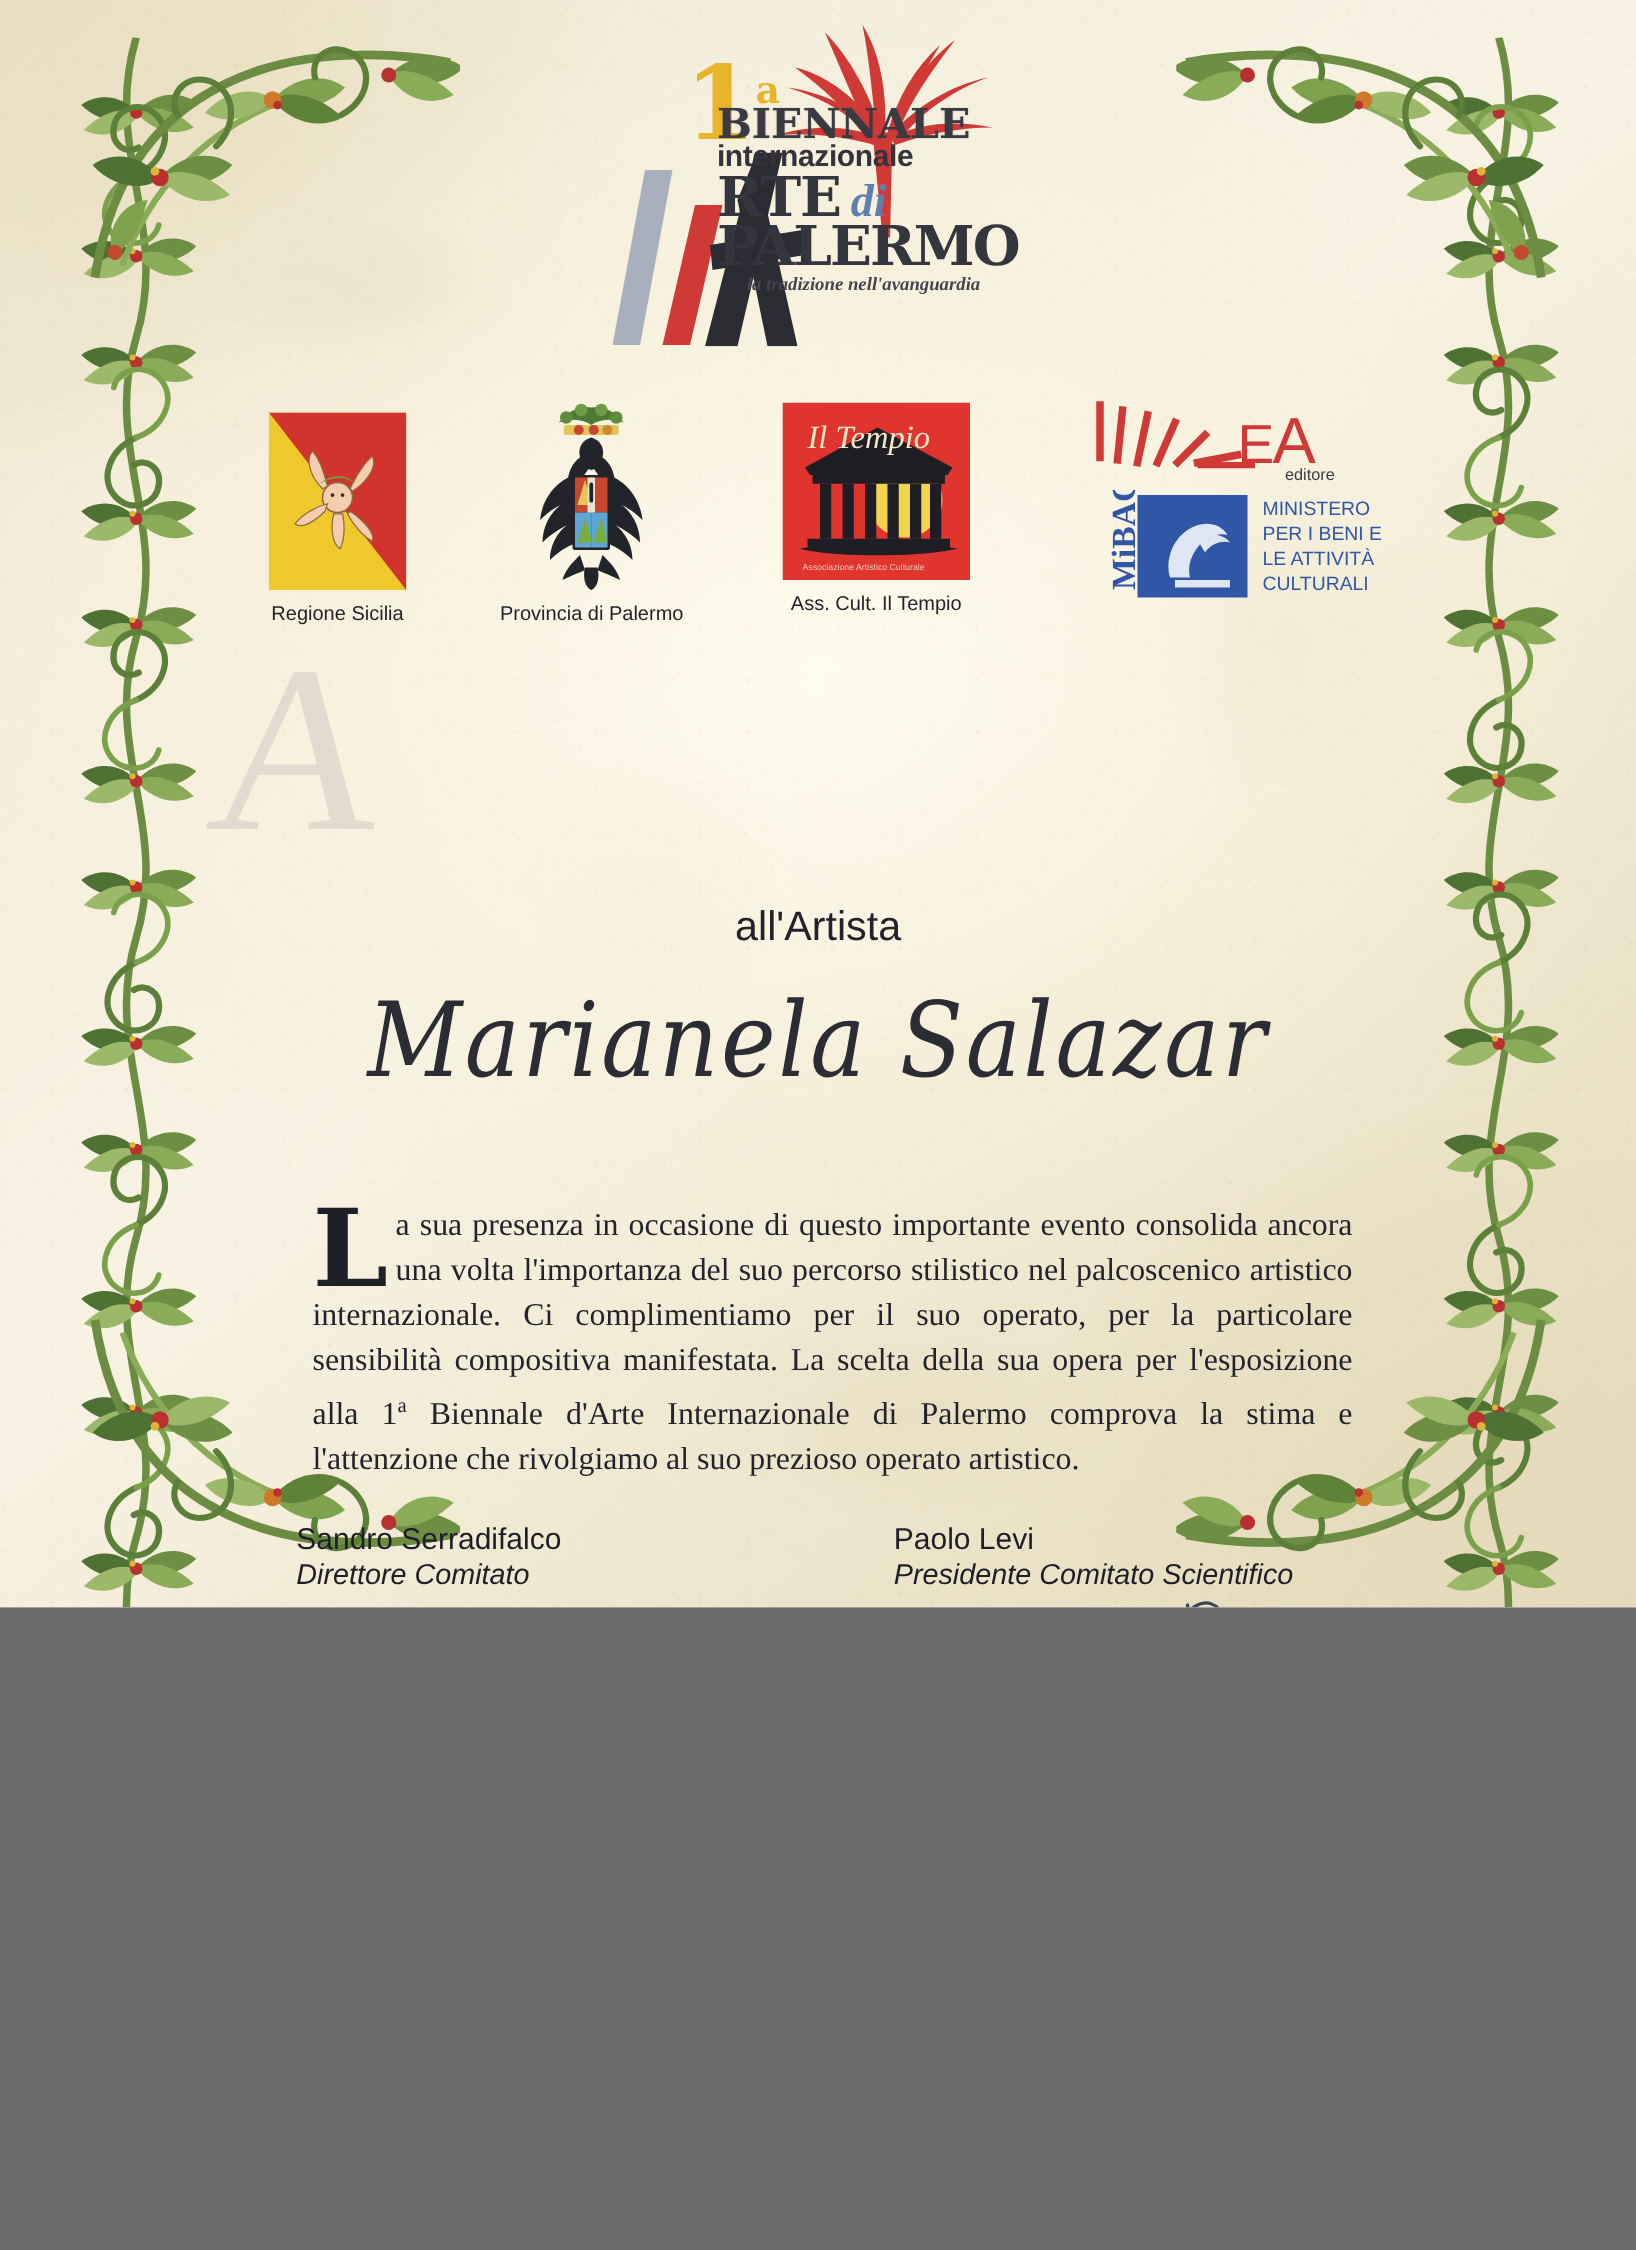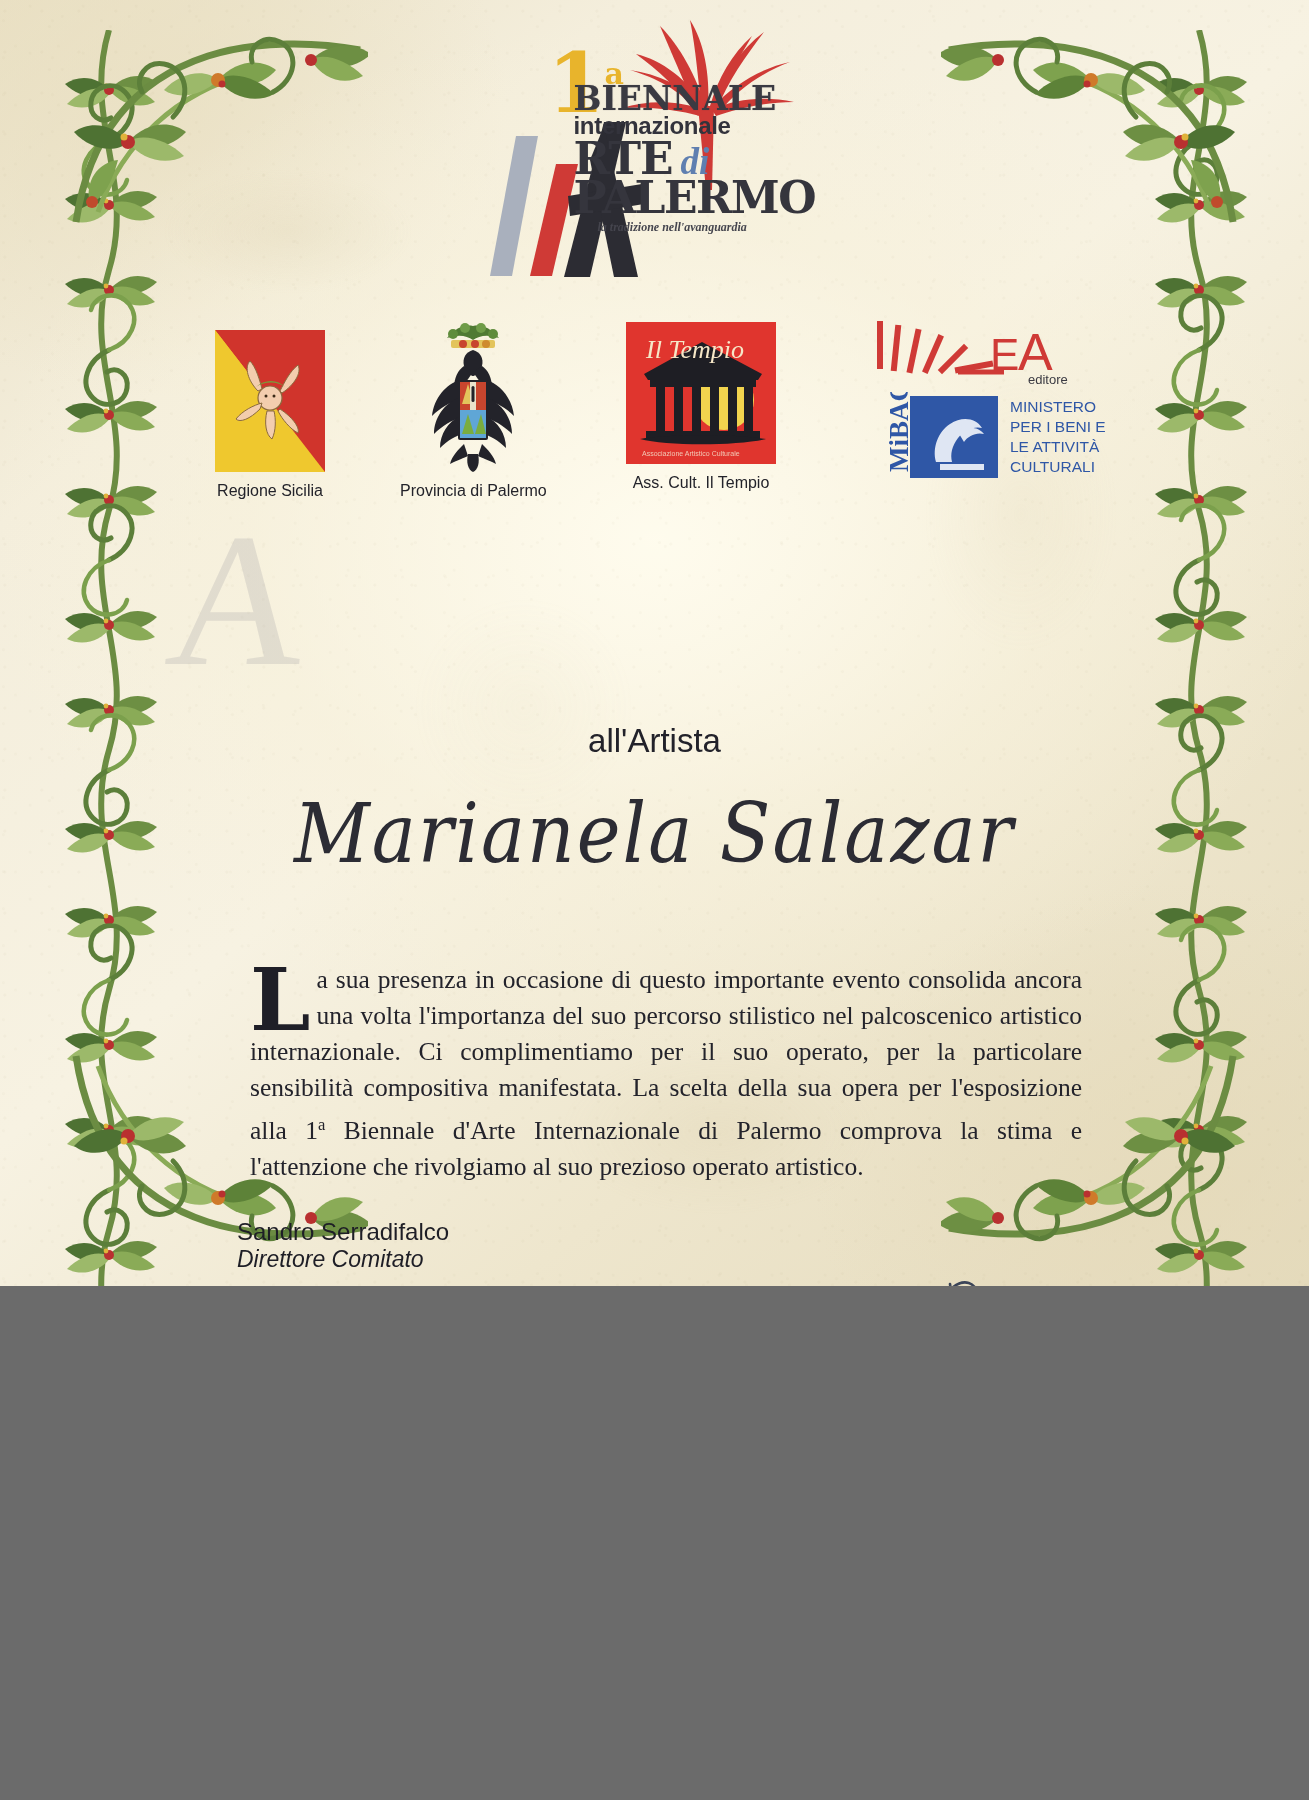--- a/index.html
+++ b/index.html
@@ -119,21 +119,21 @@
     font-weight: 700;
     font-size: 44px;
     color: #35353d;
     letter-spacing: -1.5px;
     margin-top: -2px;
   }
   .l-tagline {
     font-family: "Liberation Serif", serif;
     font-weight: 700;
     font-style: italic;
-    font-size: 12px;
+    font-size: 15px;
     color: #45454e;
     margin-top: 4px;
     margin-left: 24px;
   }
   .l-one {
     position: absolute;
     left: 58px; top: 20px;
     font-family: "DejaVu Serif", serif;
     font-weight: 700;
     font-size: 82px;
@@ -644,20 +644,24 @@
 
   <div id="body-text">
     <span class="dropcap">L</span><span id="body-html">a sua presenza in occasione di questo importante evento consolida ancora una volta l'importanza del suo percorso stilistico nel palcoscenico artistico internazionale. Ci complimentiamo per il suo operato, per la particolare sensibilità compositiva manifestata. La scelta della sua opera per l'esposizione alla 1<sup>a</sup> Biennale d'Arte Internazionale di Palermo comprova la stima e l'attenzione che rivolgiamo al suo prezioso operato artistico.</span>
   </div>
 
   <div id="sig-left">
     <div class="sig-name">Sandro Serradifalco</div>
     <div class="sig-role">Direttore Comitato</div>
   </div>
 
+  <div id="sig-right">
+    <div class="sig-name">Paolo Levi</div>
+    <div class="sig-role">Presidente Comitato Scientifico</div>
+  </div>
 
 
   <svg class="scribble" style="left:215px; top:1310px; width:290px; height:110px;" viewBox="0 0 290 110">
     <g fill="none" stroke="#3c4558" stroke-width="2.4" stroke-linecap="round">
       <path d="M6,86 C20,70 34,44 48,28 C54,22 58,26 54,38 C48,56 34,76 28,90 C24,98 30,100 40,94"></path>
       <path d="M40,92 C56,70 72,40 86,20 C92,12 98,16 94,28 C88,46 72,72 64,88 C60,96 66,98 76,92"></path>
       <path d="M78,90 C92,64 108,32 120,16 C126,8 132,12 128,24 C122,42 106,70 100,86"></path>
       <path d="M62,62 L142,58"></path>
       <path d="M132,82 C140,64 150,44 160,36 C166,32 170,36 168,46 C164,62 152,78 146,88 C142,94 148,96 158,90"></path>
       <path d="M158,86 C170,70 184,50 194,44 C200,40 204,46 200,56 C194,70 184,82 180,88"></path>

